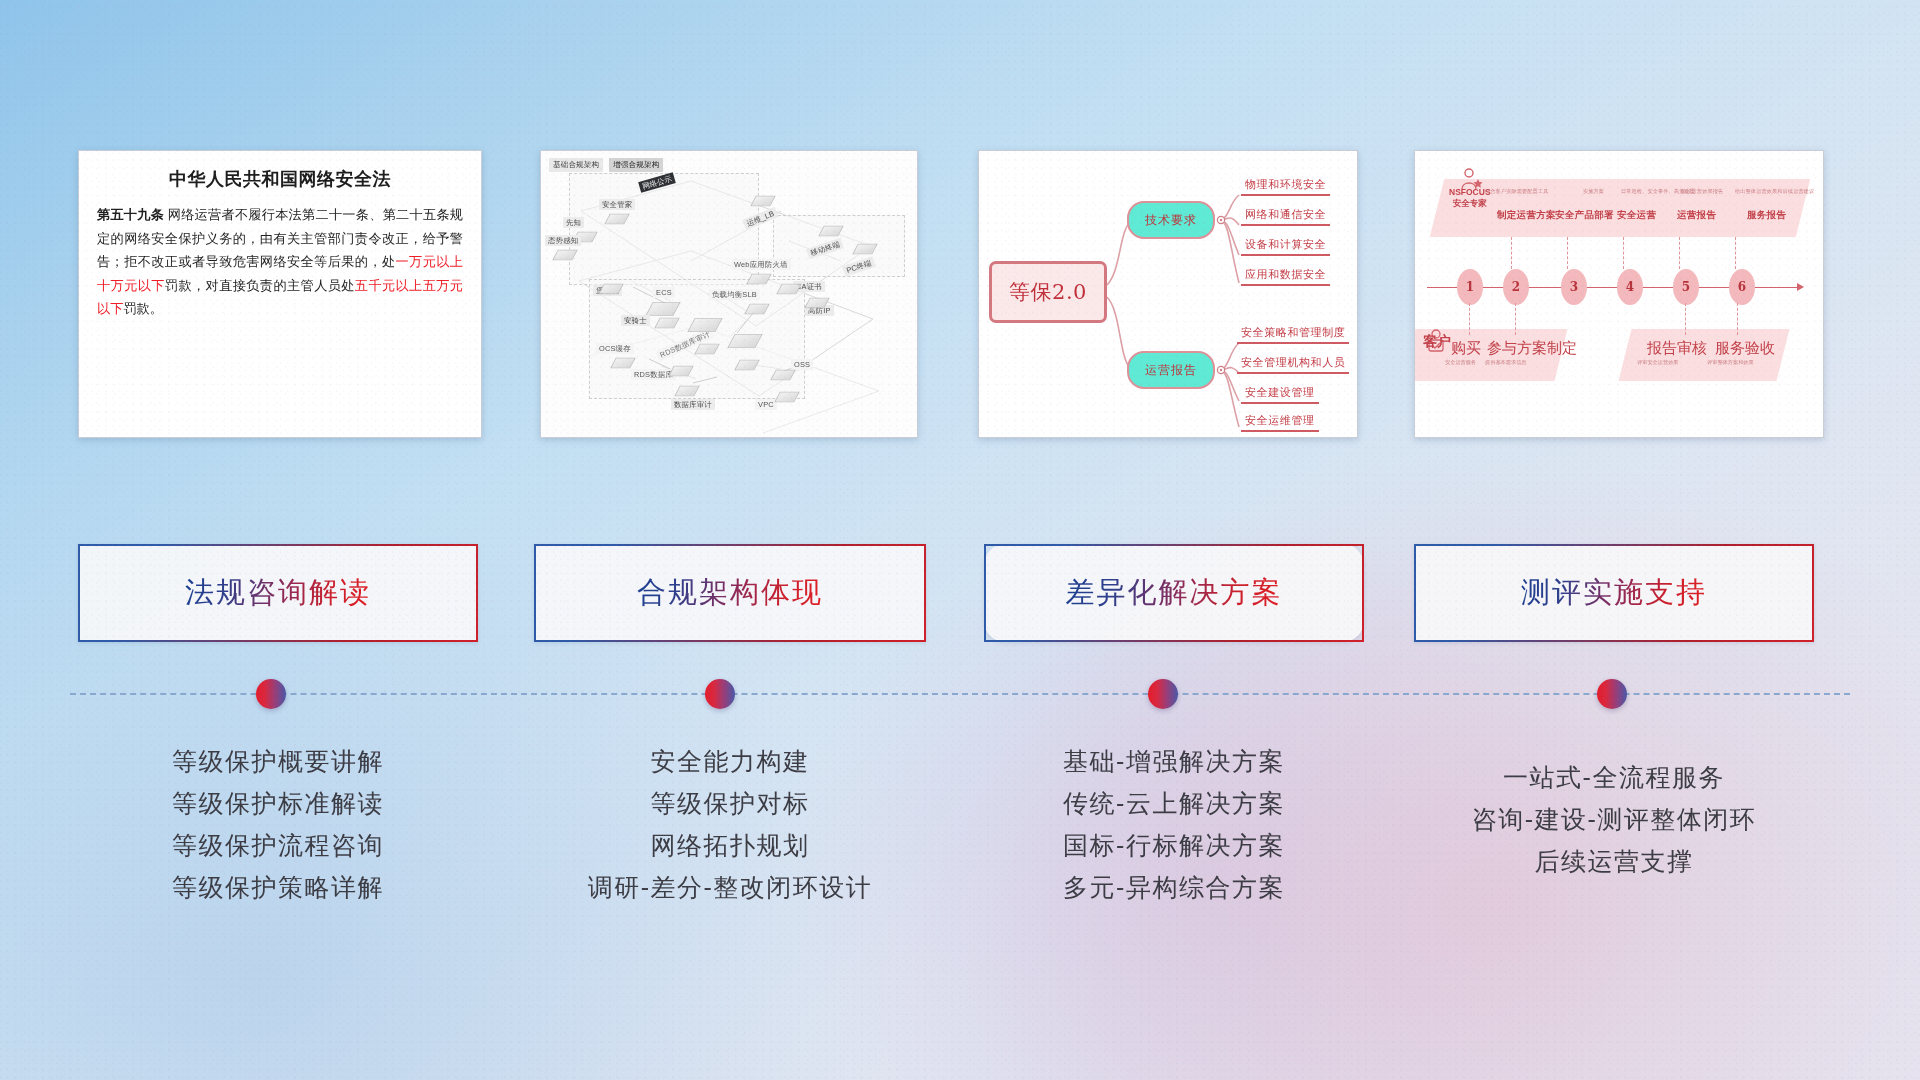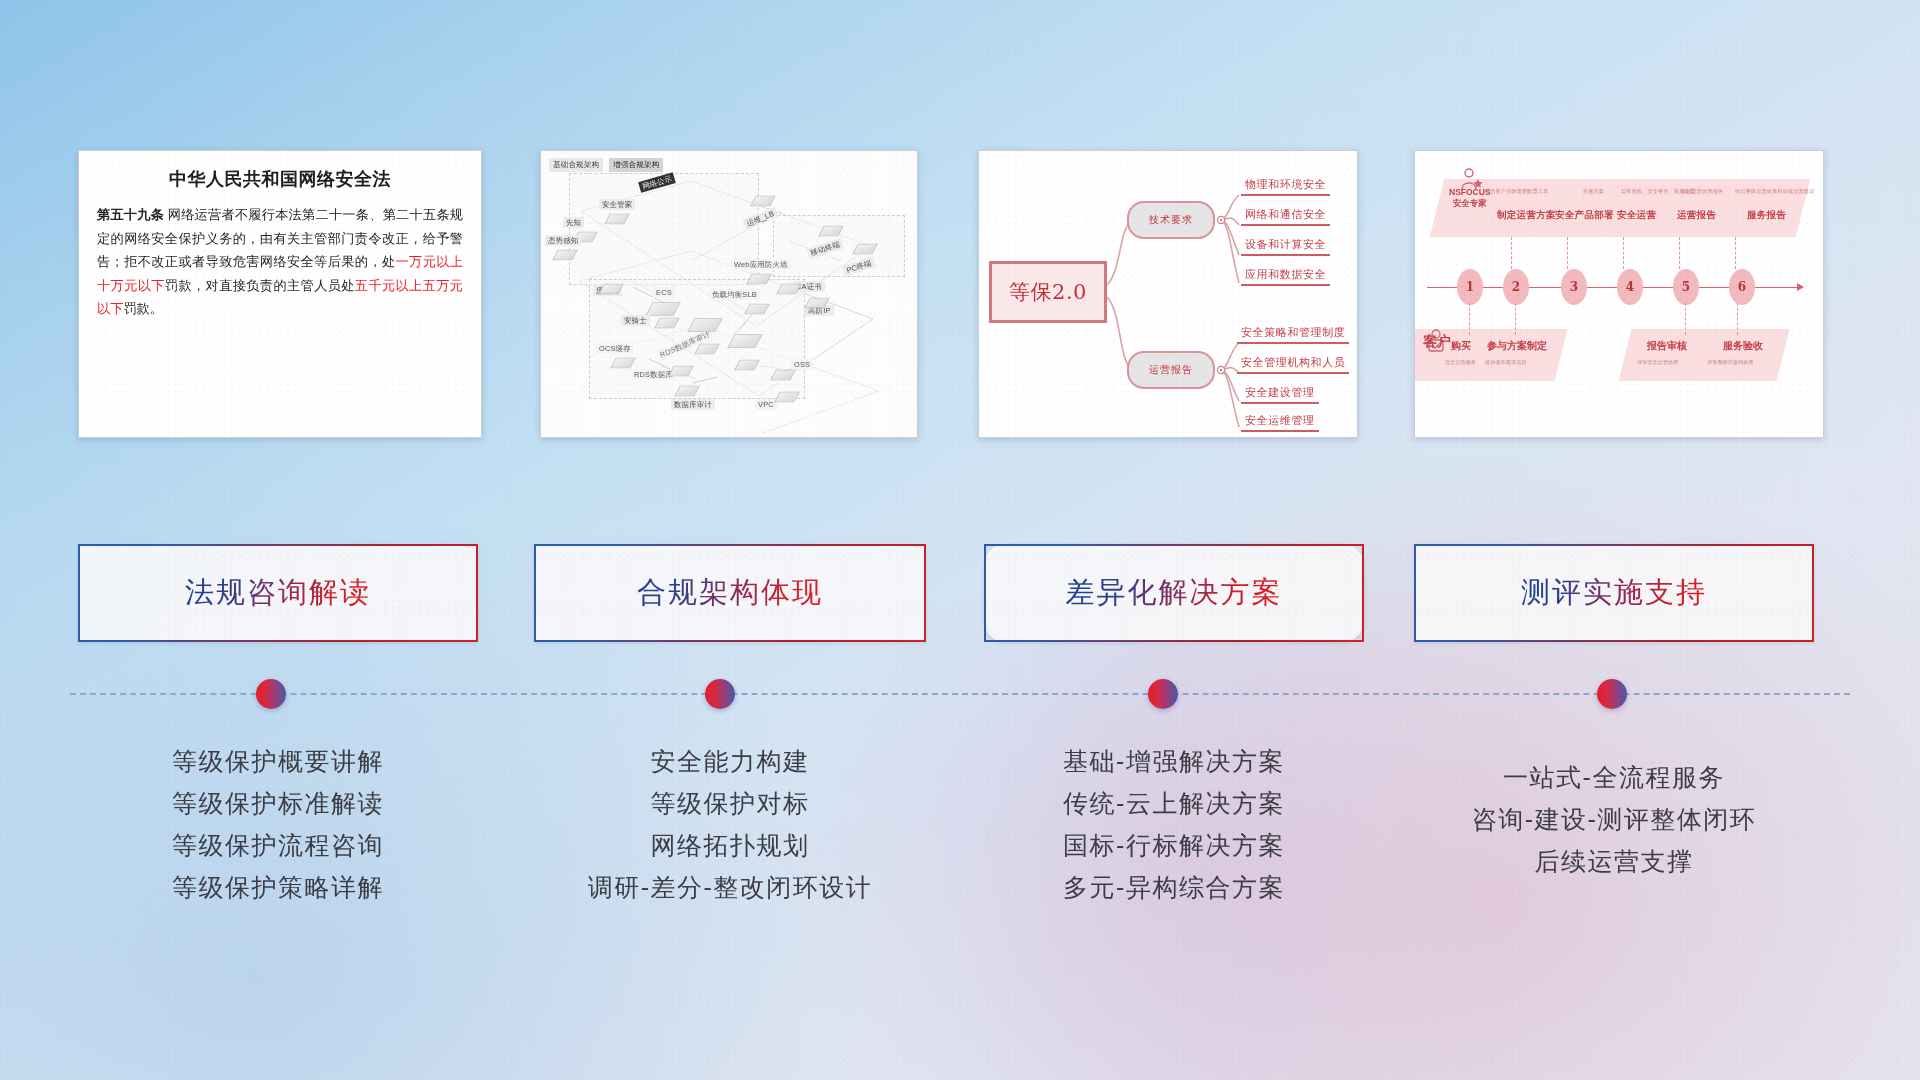--- a/index.html
+++ b/index.html
@@ -83,31 +83,31 @@
   .arch .cube.sm { width: 20px; height: 12px; }
   .arch .zone {
     position: absolute; border: 1px dashed #cfcfcf; background: rgba(247,247,247,.5);
   }
 
   
   .mm { position: relative; width: 100%; height: 100%; background: #fff; }
   .mm svg { position: absolute; inset: 0; }
   .mm-root {
     position: absolute; left: 10px; top: 110px; width: 118px; height: 62px;
-    background: #fbe9ea; border: 3px solid #d4787f; border-radius: 1px;
+    background: #fbe9ea; border: 3px solid #d4787f; border-radius: 7px;
     display: flex; align-items: center; justify-content: center;
     font-family: "DejaVu Serif", "Liberation Serif", serif;
     font-size: 21px; color: #c0303a; letter-spacing: .5px;
   }
   .mm-br {
     position: absolute; width: 88px; height: 38px;
-    background: #e5e5e5; border: 2px solid #dd9299; border-radius: 17px;
+    background: #5eead4; border: 2px solid #dd9299; border-radius: 17px;
     display: flex; align-items: center; justify-content: center;
     font-family: "DejaVu Serif", "Liberation Serif", serif;
-    font-size: 10px; color: #c0303a; letter-spacing: 1px;
+    font-size: 12px; color: #c0303a; letter-spacing: 1px;
   }
   .mm-br.b1 { left: 148px; top: 50px; }
   .mm-br.b2 { left: 148px; top: 200px; }
   .mm-leaf {
     position: absolute; font-family: "DejaVu Serif", "Liberation Serif", serif;
     font-size: 11px; color: #c33a43; letter-spacing: .6px;
     border-bottom: 2px solid #cf5a62; padding: 0 4px 2px 4px; white-space: nowrap;
   }
 
   
@@ -147,21 +147,21 @@
   }
   .tl .h-main {
     position: absolute; font-size: 9.5px; color: #c2414a; font-weight: 700;
     white-space: nowrap; letter-spacing: .3px;
   }
   .tl .h-sub {
     position: absolute; font-size: 5.2px; color: #c97d84; white-space: nowrap;
     letter-spacing: .1px;
   }
   .tl .b-main {
-    position: absolute; font-size: 10px; color: #c2414a; font-weight: 700;
+    position: absolute; font-size: 15px; color: #c2414a; font-weight: 400;
     white-space: nowrap;
   }
   .tl .b-sub {
     position: absolute; font-size: 5.2px; color: #c97d84; white-space: nowrap;
   }
   .tl .expert {
     position: absolute; left: 34px; top: 36px; text-align: center;
     font-size: 8.5px; color: #c2414a; line-height: 1.25; font-weight: 700;
   }
   .tl .cust {
@@ -405,21 +405,21 @@
           <path d="M7 16 l3 3 5-5" fill="none" stroke="#d4636c" stroke-width="1.4"></path>
         </svg>
         <div class="cust">客户</div>
 
         <div class="b-main" style="left:36px;top:188px;">购买</div>
         <div class="b-sub" style="left:30px;top:208px;">安全运营服务</div>
         <div class="b-main" style="left:72px;top:188px;">参与方案制定</div>
         <div class="b-sub" style="left:70px;top:208px;">提供基本需求信息</div>
         <div class="b-main" style="left:232px;top:188px;">报告审核</div>
         <div class="b-sub" style="left:222px;top:208px;">评审安全运营效果</div>
-        <div class="b-main" style="left:300px;top:188px;margin-left:8px;">服务验收</div>
+        <div class="b-main" style="left:300px;top:188px;">服务验收</div>
         <div class="b-sub" style="left:292px;top:208px;">评审整体方案和效果</div>
       </div>
     </div>
   </div>
 
   <div class="label-row">
     <div class="label-box l1">
       <span class="label-text">法规咨询解读</span>
     </div>
     <div class="label-box l2">

